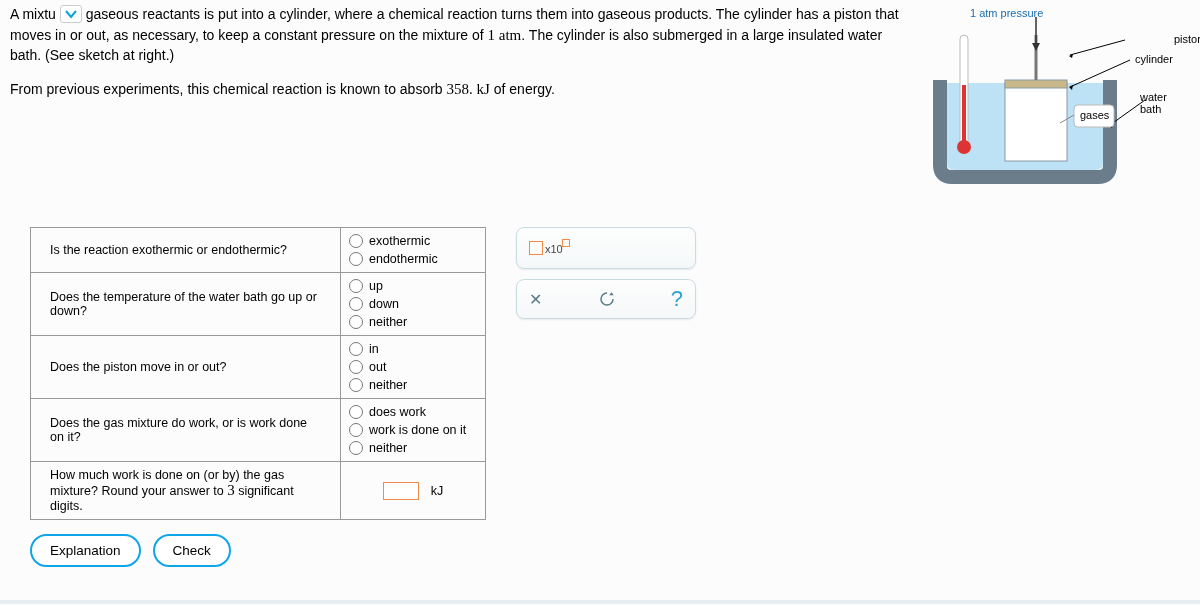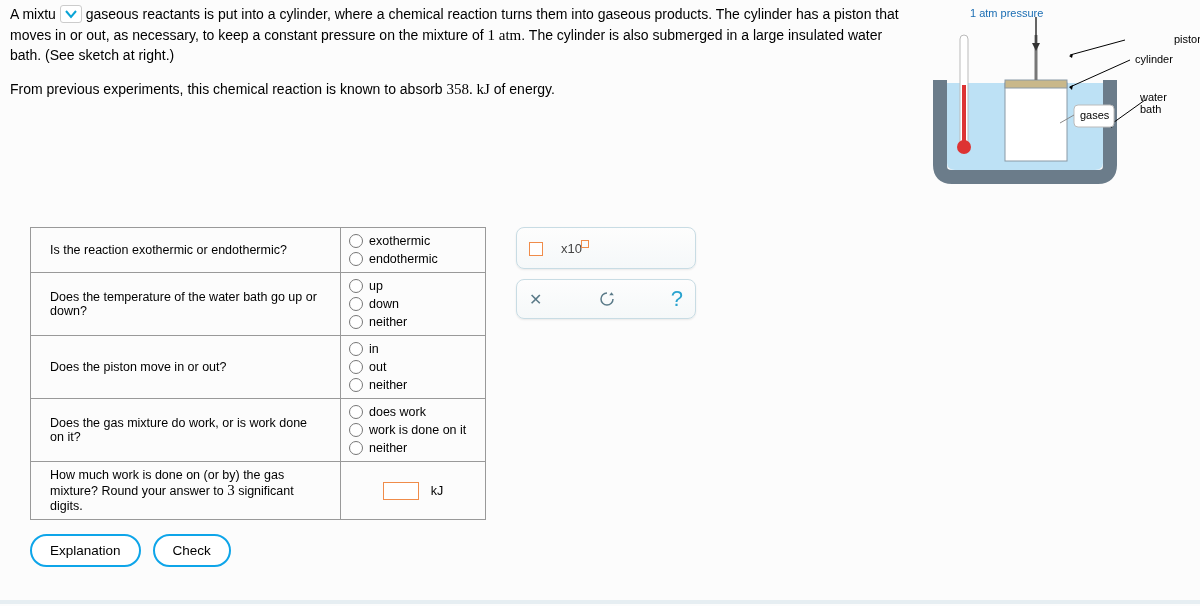--- a/index.html
+++ b/index.html
@@ -86,21 +86,21 @@
     height: 42px;
   }
   .tool-card.small { height: 40px; justify-content: space-between;}
   .tool-card .x10box {
     display:flex; align-items:flex-end; gap:0;
   }
   .tool-card .cb {
     width:14px; height:14px; border:1px solid #f08c4a; background:#fff;
     display:inline-block;
   }
-  .tool-card .x10 { font-size:13px; color:#444; align-self:flex-end; margin-left:18px;}
+  .tool-card .x10 { font-size:11px; color:#444; align-self:flex-end; margin-left:2px;}
   .tool-card .sq { width:8px;height:8px;border:1px solid #f08c4a; display:inline-block; position:relative; top:-8px; left:-1px;}
   .tool-card .btn { cursor:pointer; color:#5a7a88; }
   .tool-card .btn.q { color:#2aa3cf; font-size:22px;}
   .tool-card .btn.x { font-size:16px; }
   .tool-card .btn.redo svg { display:block;}
 
   .buttons {
     margin: 14px 0 0 30px;
     display:flex; gap:12px;
   }

